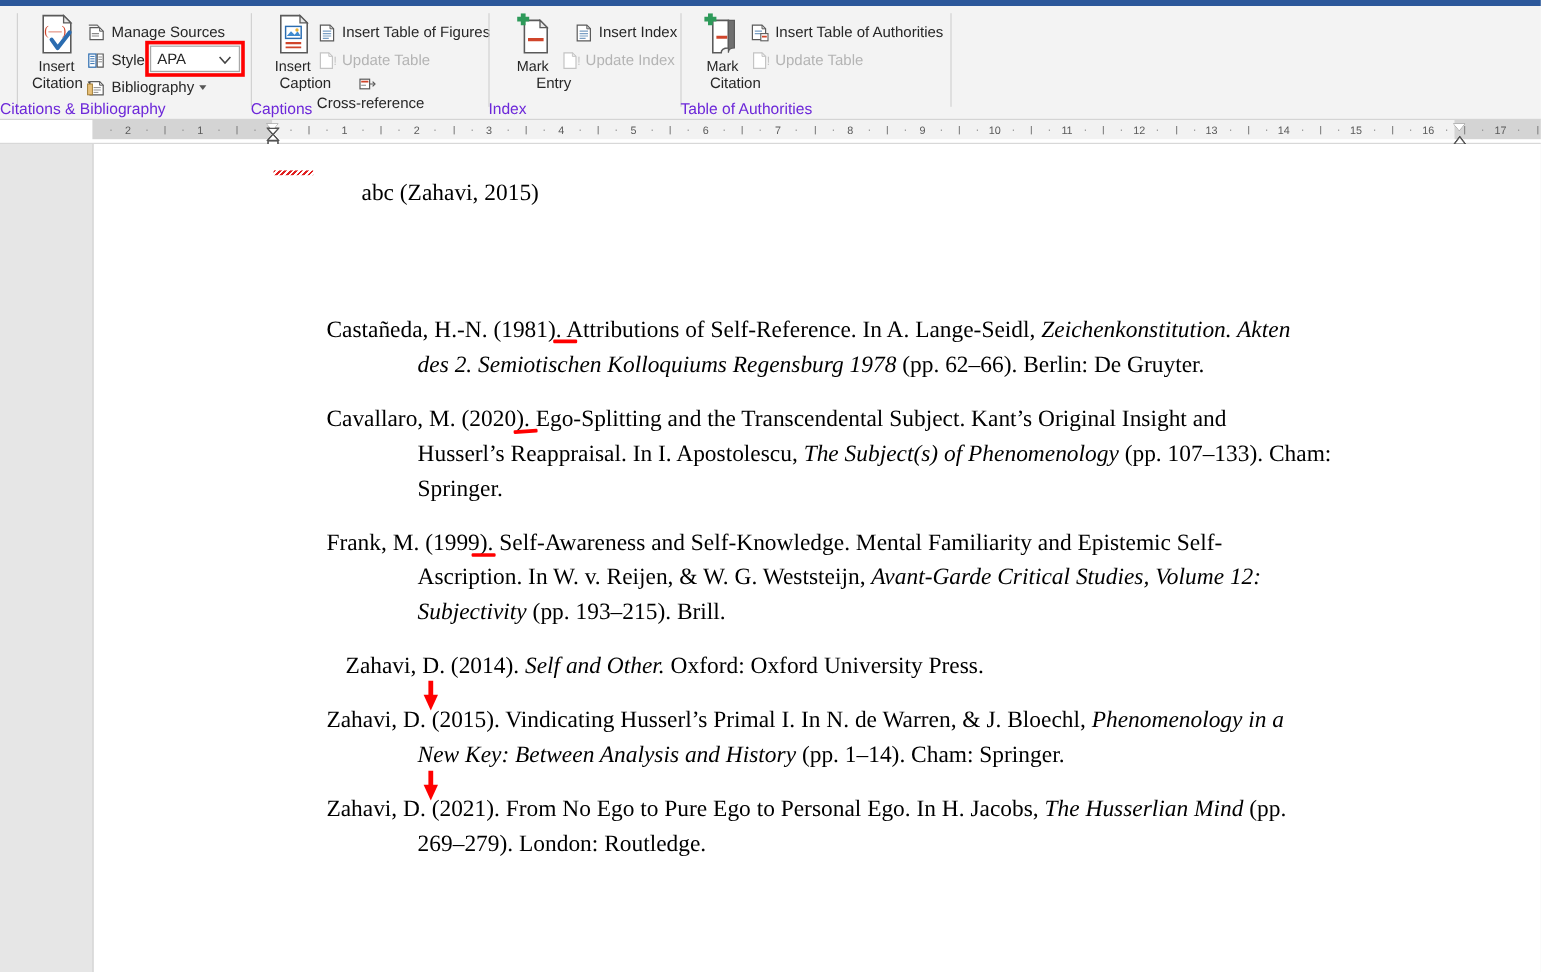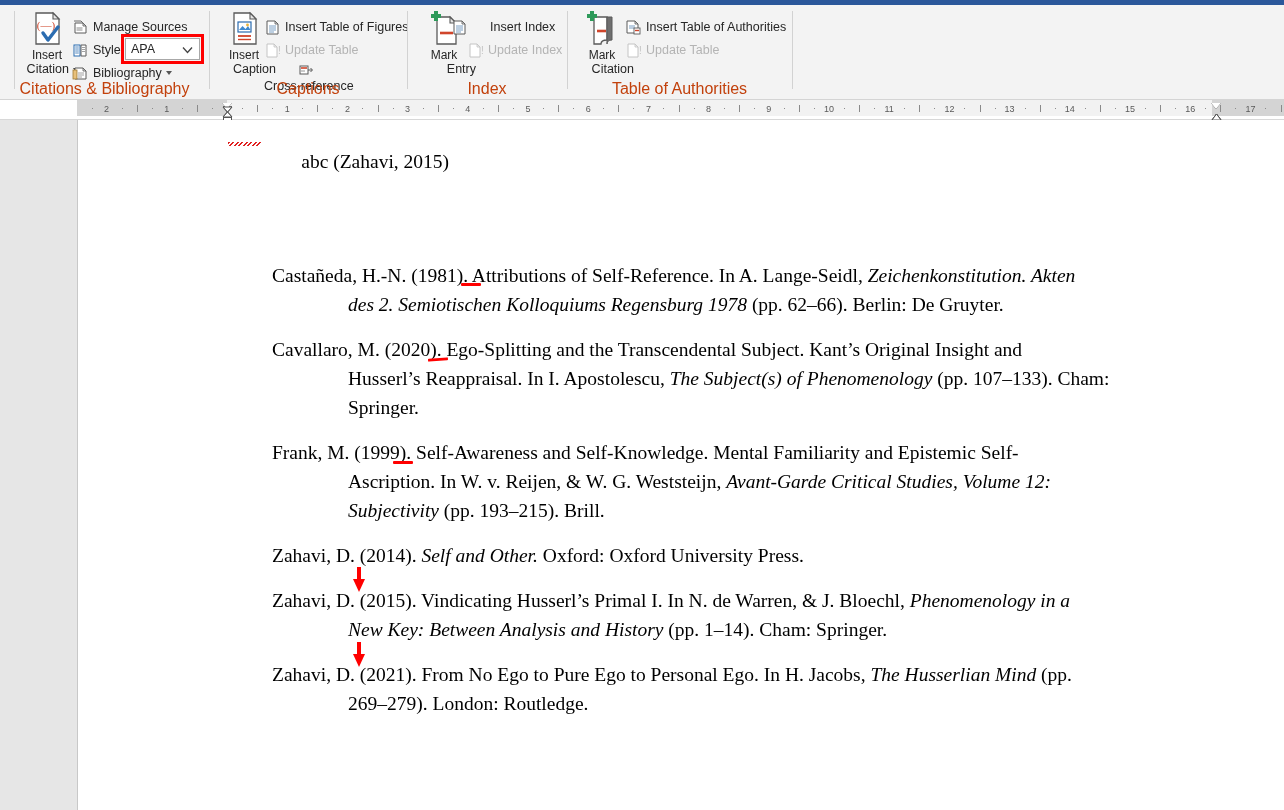--- a/index.html
+++ b/index.html
@@ -27,21 +27,21 @@
   }
   .rgroup {
     position: absolute; top: 0; height: 95px;
   }
   .rgroup-sep {
     position: absolute; top: 6px; width: 1px; height: 78px;
     background: #d2d2d2;
   }
   .rgroup-title {
     position: absolute; bottom: 2px; left: 0; width: 100%;
-    text-align: center; font-size: 16px; color: #c2410c;
+    text-align: left; font-size: 13px; color: #6d28d9;
     font-family: "Liberation Sans", sans-serif;
   }
 
   .bigbtn {
     position: absolute; top: 4px;
     width: 64px; text-align: center;
     cursor: default;
   }
   .bigbtn .glyph {
     display: block; height: 36px; margin: 2px auto 1px auto;
@@ -315,21 +315,21 @@
           <path d="M10 6 h13 l6 6 v21 h-19 z" fill="#ffffff" stroke="#5a5a5a" stroke-width="1.3"></path>
           <path d="M23 6 l6 6 h-6 z" fill="#e8e8e8" stroke="#5a5a5a" stroke-width="1.1"></path>
           <path d="M13 22 h13" stroke="#d0452b" stroke-width="2.6"></path>
           <path d="M4 5 h10 M9 0 v10" stroke="#2e9a5a" stroke-width="4" stroke-linecap="butt"></path>
         </svg>
       </span>
       <span class="lbl">Mark</span>
       <span class="lbl2">Entry</span>
     </div>
 
-    <div class="smallitem" style="left:44px; top:11px;gap:18px;">
+    <div class="smallitem" style="left:71px; top:11px;">
       <span class="ic">
         <svg width="17" height="17" viewBox="0 0 17 17">
           <path d="M3 2 h8 l3 3 v10 h-11 z" fill="#ffffff" stroke="#5a5a5a" stroke-width="1"></path>
           <path d="M11 2 l3 3 h-3 z" fill="#ddd" stroke="#5a5a5a" stroke-width=".8"></path>
           <path d="M5 7 h7 M5 9 h7 M5 11 h7 M5 13 h5" stroke="#7a9fc4" stroke-width="1"></path>
         </svg>
       </span>
       <span>Insert Index</span>
     </div>
 
@@ -510,21 +510,21 @@
           <div class="ptext body-line" style="position: absolute; left: 150px; top: 0px; white-space: pre;"><span>Cavallaro, M. (2020). Ego-Splitting and the Transcendental Subject. Kant’s Original Insight and</span></div>
           <div class="ptext body-line" style="position: absolute; left: 226px; top: 29px; white-space: pre;"><span>Husserl’s Reappraisal. In I. Apostolescu, </span><span class="it">The Subject(s) of Phenomenology</span><span> (pp. 107–133). Cham:</span></div>
           <div class="ptext body-line" style="position: absolute; left: 226px; top: 58px; white-space: pre;"><span>Springer.</span></div>
         </div>
         <div style="position: absolute; left: 0px; top: 318px; width: 1207px;">
           <div class="ptext body-line" style="position: absolute; left: 150px; top: 0px; white-space: pre;"><span>Frank, M. (1999). Self-Awareness and Self-Knowledge. Mental Familiarity and Epistemic Self-</span></div>
           <div class="ptext body-line" style="position: absolute; left: 226px; top: 29px; white-space: pre;"><span>Ascription. In W. v. Reijen, &amp; W. G. Weststeijn, </span><span class="it">Avant-Garde Critical Studies, Volume 12:</span></div>
           <div class="ptext body-line" style="position: absolute; left: 226px; top: 58px; white-space: pre;"><span class="it">Subjectivity</span><span> (pp. 193–215). Brill.</span></div>
         </div>
         <div style="position: absolute; left: 0px; top: 421px; width: 1207px;">
-          <div class="ptext body-line" style="position: absolute; left: 150px; top: 0px; white-space: pre; text-align: center;"><span>Zahavi, D. (2014). </span><span class="it">Self and Other.</span><span> Oxford: Oxford University Press.</span></div>
+          <div class="ptext body-line" style="position: absolute; left: 166px; top: 0px; white-space: pre; text-align: center;"><span>Zahavi, D. (2014). </span><span class="it">Self and Other.</span><span> Oxford: Oxford University Press.</span></div>
         </div>
         <div style="position: absolute; left: 0px; top: 466px; width: 1207px;">
           <div class="ptext body-line" style="position: absolute; left: 150px; top: 0px; white-space: pre;"><span>Zahavi, D. (2015). Vindicating Husserl’s Primal I. In N. de Warren, &amp; J. Bloechl, </span><span class="it">Phenomenology in a</span></div>
           <div class="ptext body-line" style="position: absolute; left: 226px; top: 29px; white-space: pre;"><span class="it">New Key: Between Analysis and History</span><span> (pp. 1–14). Cham: Springer.</span></div>
         </div>
         <div style="position: absolute; left: 0px; top: 540px; width: 1207px;">
           <div class="ptext body-line" style="position: absolute; left: 150px; top: 0px; white-space: pre;"><span>Zahavi, D. (2021). From No Ego to Pure Ego to Personal Ego. In H. Jacobs, </span><span class="it">The Husserlian Mind</span><span> (pp.</span></div>
           <div class="ptext body-line" style="position: absolute; left: 226px; top: 29px; white-space: pre;"><span>269–279). London: Routledge.</span></div>
         </div>
       </div>

